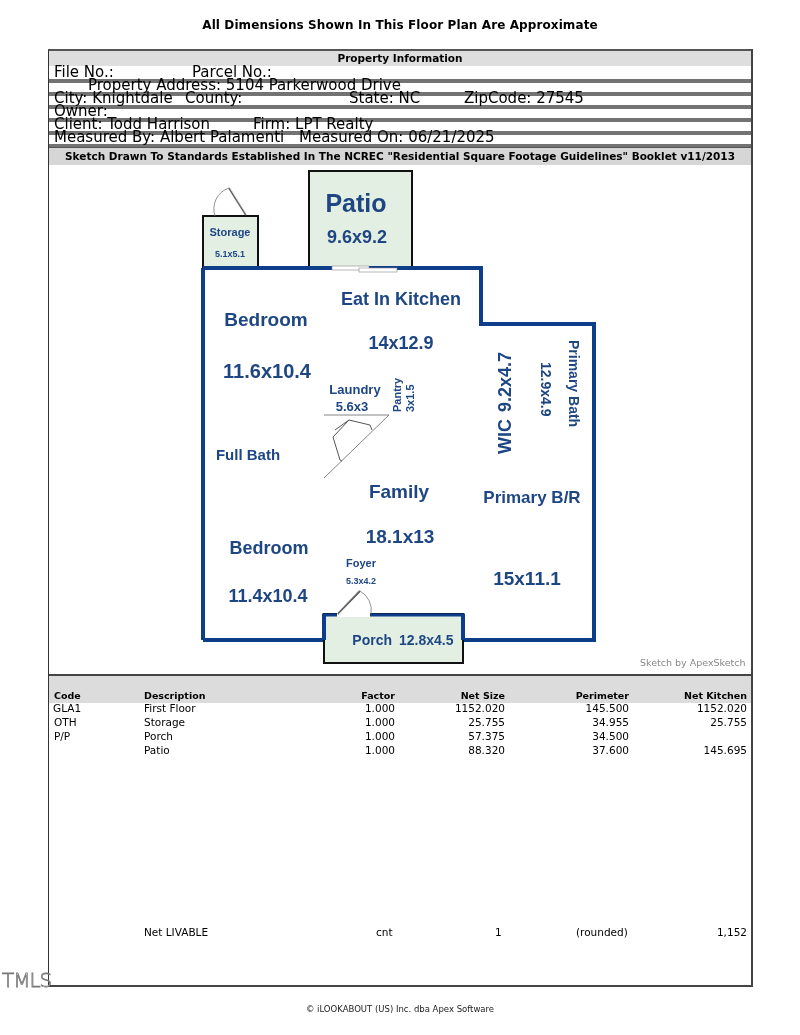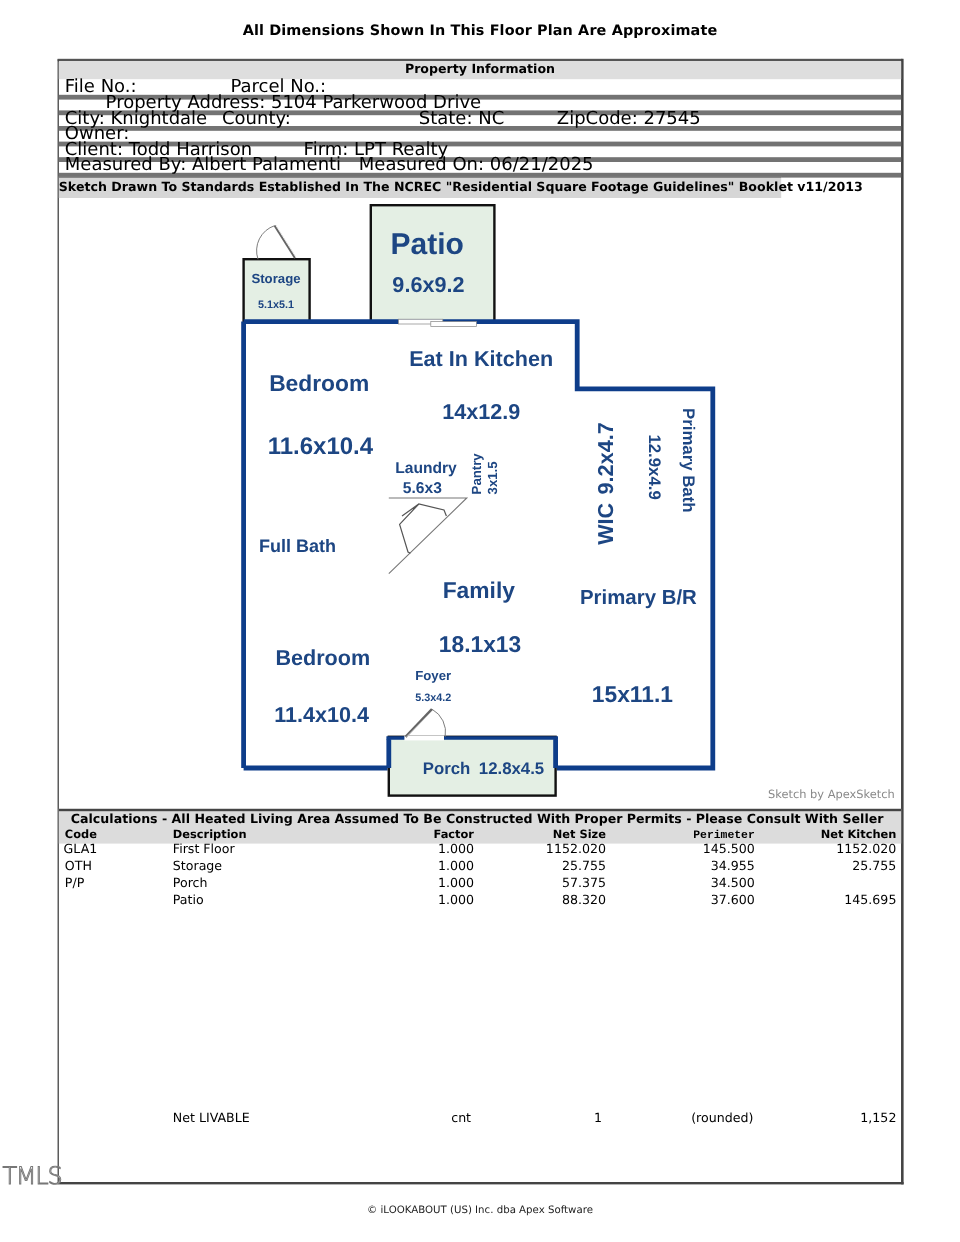--- a/index.html
+++ b/index.html
@@ -4,21 +4,21 @@
   <style>
     html, body { margin: 0; padding: 0; background: #ffffff; }
     body { width: 800px; height: 1035px; position: relative; overflow: hidden; font-family: "DejaVu Sans", sans-serif; color: #000; }
     .title { position: absolute; left: 0; top: 18px; width: 800px; text-align: center; font-size: 12px; font-weight: bold; letter-spacing: 0.1px; }
     .frame { position: absolute; left: 48px; top: 49px; width: 704px; height: 937px; border: 1px solid #333; border-top: 2px solid #555; box-sizing: border-box; }
     .frame-right-shadow { position: absolute; left: 751px; top: 49px; width: 2px; height: 938px; background: #444; }
     .frame-bottom { position: absolute; left: 48px; top: 985px; width: 705px; height: 2px; background: #444; }
     .pi-header { position: absolute; left: 49px; top: 51px; width: 702px; height: 15px; background: #dedede; text-align: center; font-size: 10.5px; font-weight: bold; line-height: 15px; }
     .pi-row { position: absolute; left: 49px; width: 702px; height: 13px; font-size: 15px; line-height: 13px; border-bottom: 4px solid #737373; }
     .pi-row span { position: absolute; top: 0; white-space: nowrap; }
-    .ncrec { position: absolute; left: 49px; top: 147px; width: 602px; height: 17px; background: #d6d6d6; border-top: 1px solid #555; font-size: 10.5px; font-weight: bold; line-height: 17px; text-align: center; white-space: nowrap; }
+    .ncrec { position: absolute; left: 49px; top: 147px; width: 702px; height: 17px; background: #d6d6d6; border-top: 1px solid #555; font-size: 10.5px; font-weight: bold; line-height: 17px; text-align: center; white-space: nowrap; }
     .sketch-area { position: absolute; left: 49px; top: 165px; width: 702px; height: 508px; }
     .sketch-credit { position: absolute; left: 640px; top: 657px; font-size: 9.5px; color: #888; }
     .calc-header { position: absolute; left: 49px; top: 674px; width: 702px; height: 27px; background: #dcdcdc; border-top: 2px solid #444; }
     .calc-title { position: absolute; left: 10px; top: 1px; font-size: 10.5px; font-weight: bold; white-space: nowrap; }
     .col-head { position: absolute; top: 14px; font-size: 9.5px; font-weight: bold; white-space: nowrap; }
     .calc-row { position: absolute; left: 49px; width: 702px; height: 14px; font-size: 10.5px; line-height: 14px; }
     .calc-row span { position: absolute; top: 0; white-space: nowrap; }
     .r { text-align: right; }
     .footer { position: absolute; left: 0; top: 1004px; width: 800px; text-align: center; font-size: 8.5px; color: #222; }
     .tmls { position: absolute; left: 2px; top: 968px; font-family: "DejaVu Sans", sans-serif; font-size: 20px; font-weight: 100; color: #fff; -webkit-text-stroke: 0.8px #777; letter-spacing: -1px; }
@@ -126,26 +126,25 @@
   <text x="527" y="585" font-size="19" text-anchor="middle">15x11.1</text>
   <text x="269" y="554" font-size="18" text-anchor="middle">Bedroom</text>
   <text x="268" y="602" font-size="18" text-anchor="middle">11.4x10.4</text>
   <text x="361" y="567" font-size="11" text-anchor="middle">Foyer</text>
   <text x="361" y="584" font-size="9" text-anchor="middle">5.3x4.2</text>
 </svg>
 
 <div class="sketch-credit">Sketch by ApexSketch</div>
 
 <div class="calc-header">
-  <div class="calc-title">Calculations - All Heated Living Area Assumed To Be Constructed With Proper Permits - Please Consult With Seller</div>
   <div class="col-head" style="left:5px;">Code</div>
   <div class="col-head" style="left:95px;">Description</div>
   <div class="col-head r" style="left:246px;width:100px;">Factor</div>
   <div class="col-head r" style="left:356px;width:100px;">Net Size</div>
-  <div class="col-head r" style="left:480px;width:100px;font-family:Liberation Mono, monospace;">Perimeter</div>
+  <div class="col-head r" style="left:480px;width:100px;">Perimeter</div>
   <div class="col-head r" style="left:598px;width:100px;">Net Kitchen</div>
 </div>
 
 <div class="calc-row" style="top:701px;">
   <span style="left:4px;">GLA1</span>
   <span style="left:95px;">First Floor</span>
   <span class="r" style="left:246px;width:100px;">1.000</span>
   <span class="r" style="left:356px;width:100px;">1152.020</span>
   <span class="r" style="left:480px;width:100px;">145.500</span>
   <span class="r" style="left:598px;width:100px;">1152.020</span>

